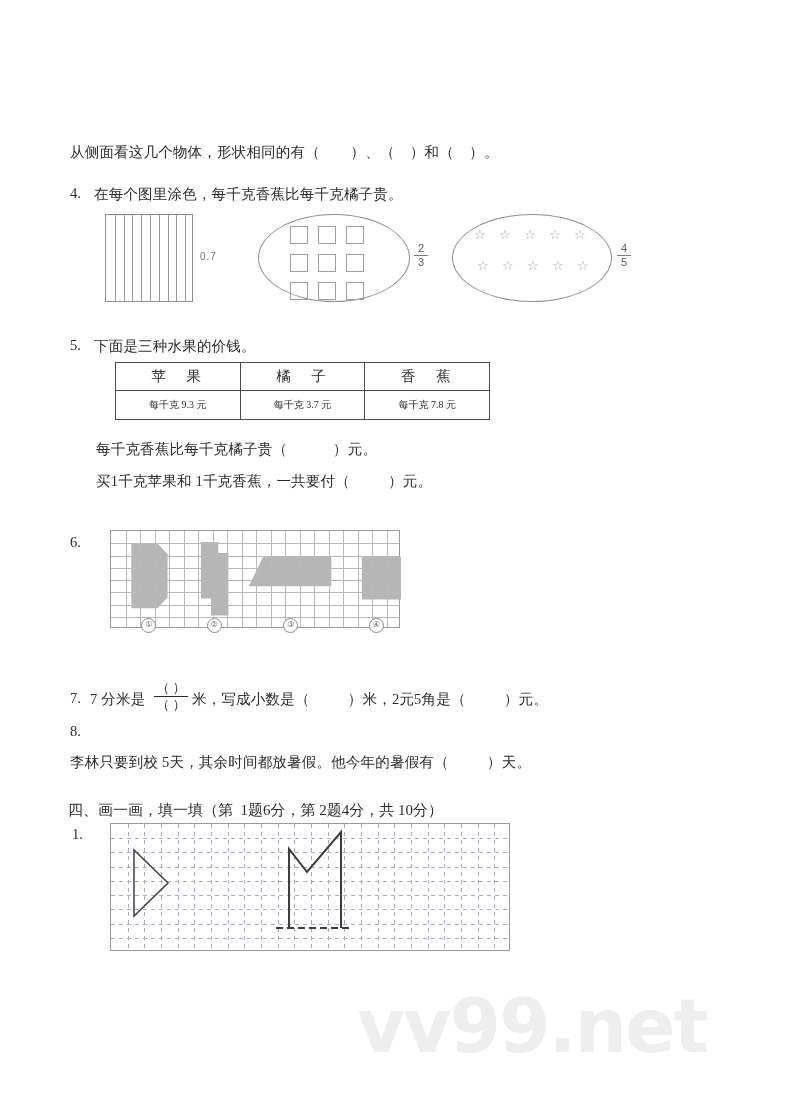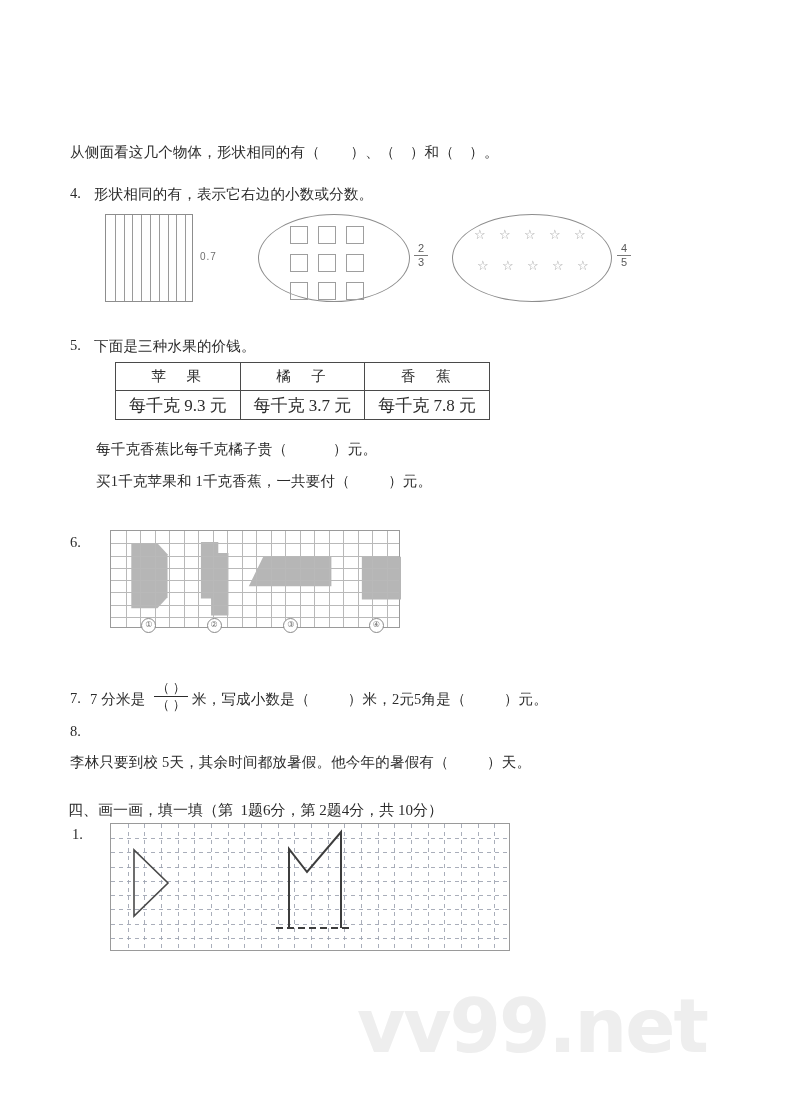--- a/index.html
+++ b/index.html
@@ -104,21 +104,21 @@
     white-space: pre;
     color: #2b2b2b;
   }
   .price-table tr.head td {
     height: 25px;
     font-size: 14.5px;
     letter-spacing: 3px;
   }
   .price-table tr.body td {
     height: 26px;
-    font-size: 17px;
+    font-size: 10px;
   }
 
   
   .grid6 {
     position: absolute;
     border: 1px solid #9a9a9a;
     box-sizing: border-box;
     background: #ffffff;
   }
   .grid6 .gl-v, .grid6 .gl-h {
@@ -198,21 +198,21 @@
   }
 </style>
 </head>
 <body>
 
 <div class="page">
 
   <div class="line" style="left:70px; top:143px;">从侧面看这几个物体，形状相同的有（        ）、（    ）和（    ）。</div>
 
   <div class="qnum" style="left:70px; top:185px;">4.</div>
-  <div class="line" style="left:94px; top:185px;">形状相同的有，表示它右边的小数或分数。</div>
+  <div class="line" style="left:94px; top:185px;">在每个图里涂色，每千克香蕉比每千克橘子贵。</div>
 
   <div class="fig-strip-box" id="stripbox" style="left:105px; top:214px; width:88px; height:88px;">
       <div class="strip" style="left: 8.8px;"></div>
       <div class="strip" style="left: 17.6px;"></div>
       <div class="strip" style="left: 26.4px;"></div>
       <div class="strip" style="left: 35.2px;"></div>
       <div class="strip" style="left: 44px;"></div>
       <div class="strip" style="left: 52.8px;"></div>
       <div class="strip" style="left: 61.6px;"></div>
       <div class="strip" style="left: 70.4px;"></div>

